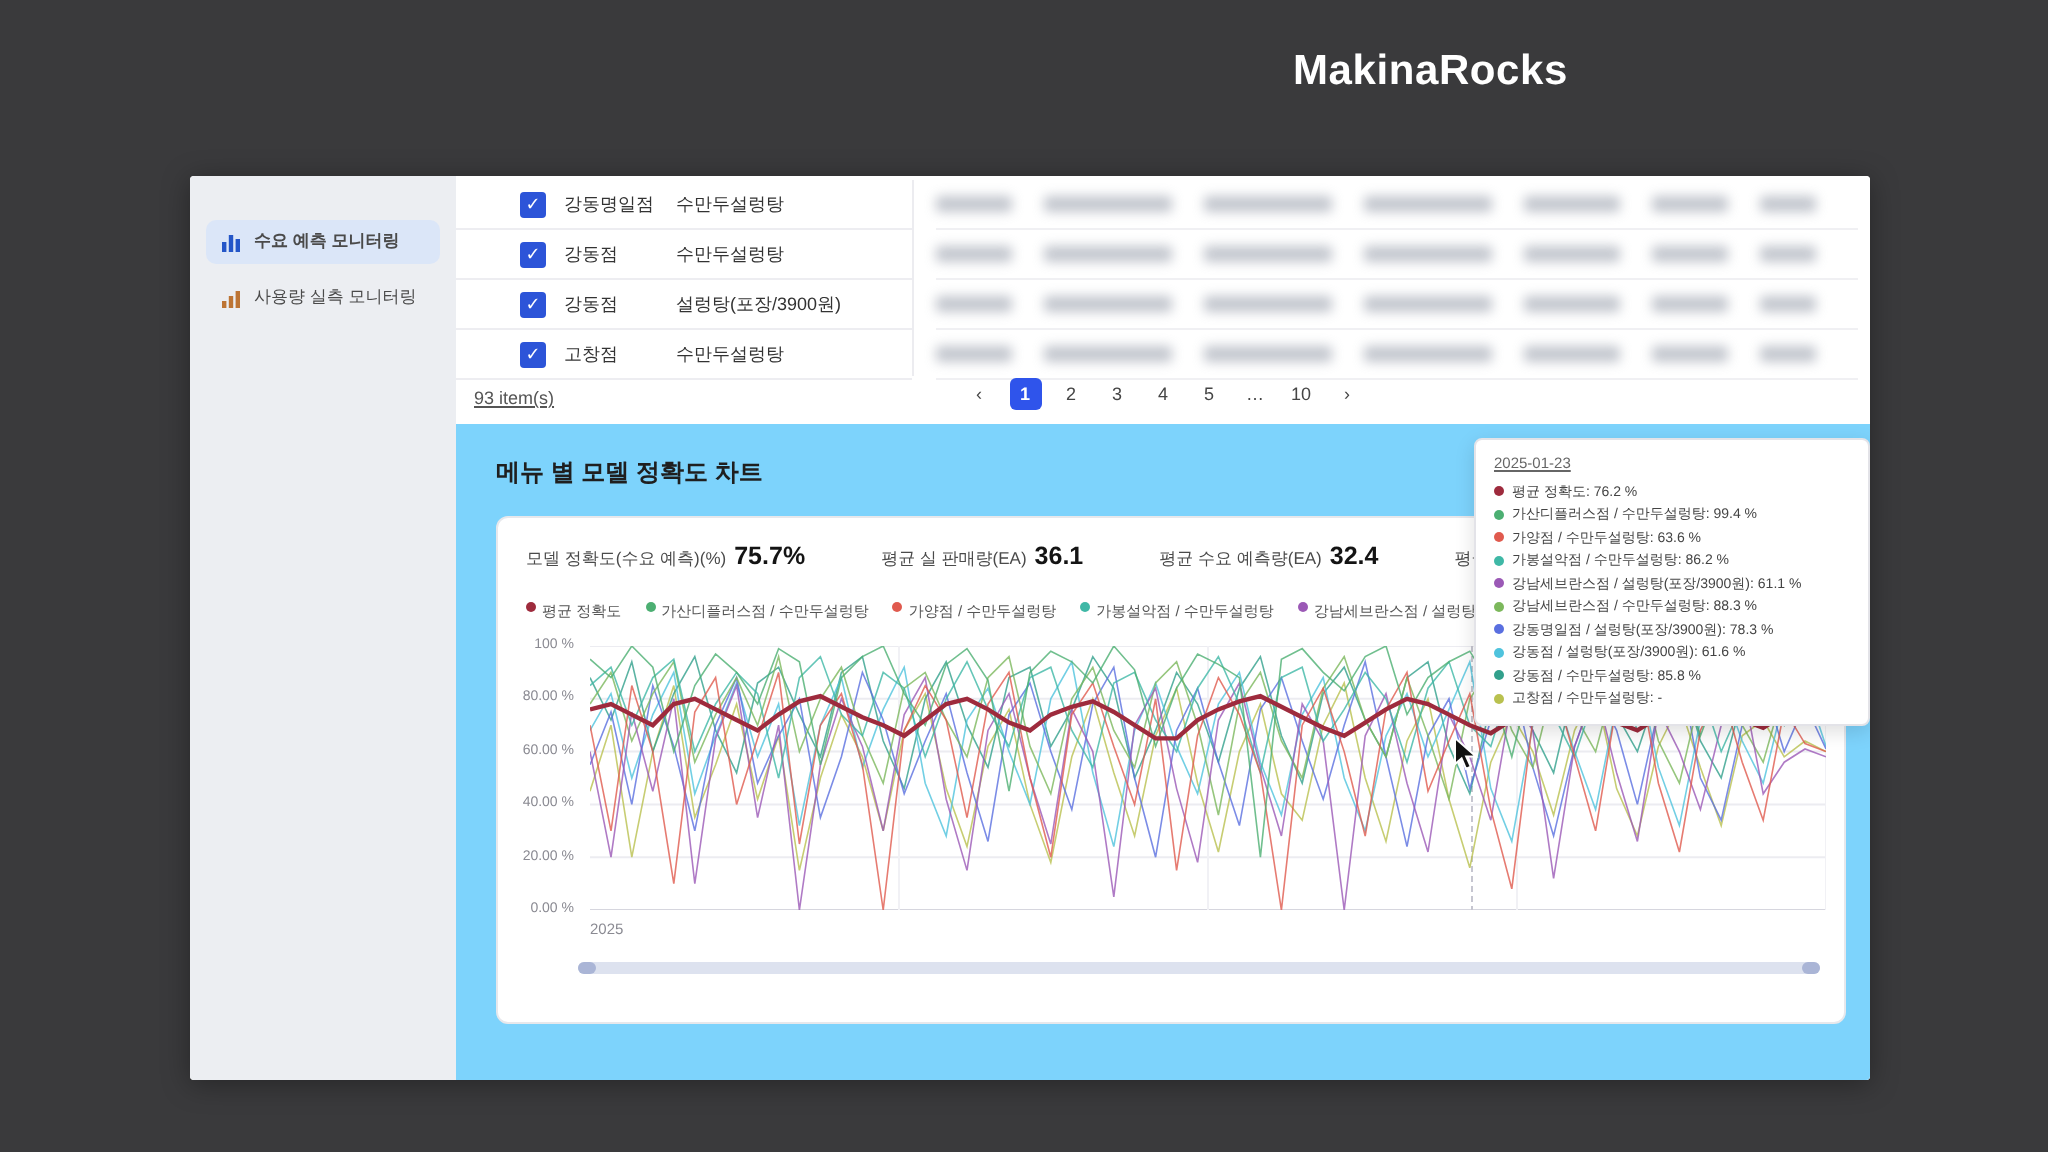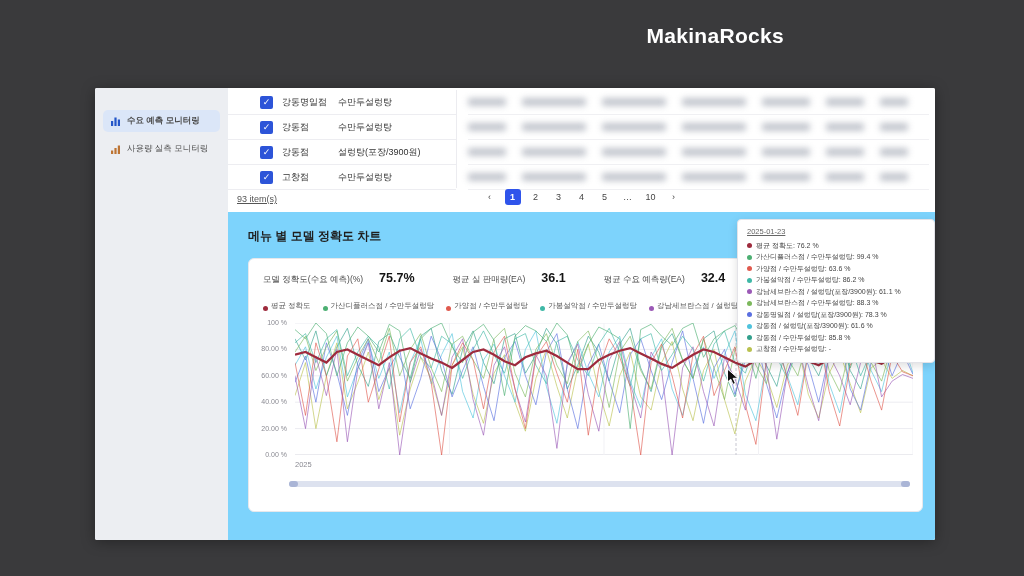--- a/index.html
+++ b/index.html
@@ -32,25 +32,25 @@
   .pagination{position:absolute;left:0;right:0;top:101px;display:flex;justify-content:center;gap:7px;}
   .pgbtn{min-width:16px;height:16px;border:none;background:transparent;font-size:9px;color:#454545;
          border-radius:3px;padding:0 2px;cursor:pointer;line-height:16px;}
   .pgbtn.active{background:#2f54eb;color:#fff;font-weight:700;}
   
   .section{position:absolute;left:0;right:0;top:124px;bottom:0;background:#7dd3fc;}
   .stitle{position:absolute;left:20px;top:16px;margin:0;font-size:12px;font-weight:700;color:#1f1f1f;}
   .card{position:absolute;left:20px;top:46px;right:12px;height:252px;background:#fff;border:1px solid #e7e8ec;
         border-radius:6px;}
   .stats{position:absolute;left:14px;top:12px;display:flex;gap:38px;align-items:baseline;white-space:nowrap;}
-  .stat{display:flex;gap:16px;align-items:baseline;}
+  .stat{display:flex;gap:4px;align-items:baseline;}
   .slabel{font-size:8.5px;color:#4a4a4a;}
   .sval{font-size:12.5px;font-weight:800;color:#141414;}
   .legend{position:absolute;left:14px;right:10px;top:42px;display:flex;gap:12px;white-space:nowrap;overflow:hidden;}
-  .litem{display:inline-flex;align-items:flex-end;gap:3px;cursor:pointer;}
+  .litem{display:inline-flex;align-items:flex-start;gap:3px;cursor:pointer;}
   .ldot{width:5px;height:5px;border-radius:50%;flex:0 0 5px;}
   .ltext{font-size:7.5px;color:#555;}
   .yaxis{position:absolute;left:0;top:64px;width:42px;height:132px;}
   .ytick{position:absolute;right:4px;font-size:7px;color:#8a8a92;}
   #chart-svg{position:absolute;left:46px;top:64px;width:618px;height:132px;display:block;}
   .xlabel{position:absolute;left:46px;top:201px;width:618px;text-align:left;font-size:7.5px;color:#8a8a92;}
   .scrollbar{position:absolute;left:40px;right:12px;top:222px;height:6px;background:#dde2ef;border-radius:3px;cursor:pointer;}
   .sb-handle-l,.sb-handle-r{position:absolute;top:0;width:9px;height:6px;background:#aab5d6;border-radius:3px;}
   .sb-handle-l{left:0;} .sb-handle-r{right:0;}
   

